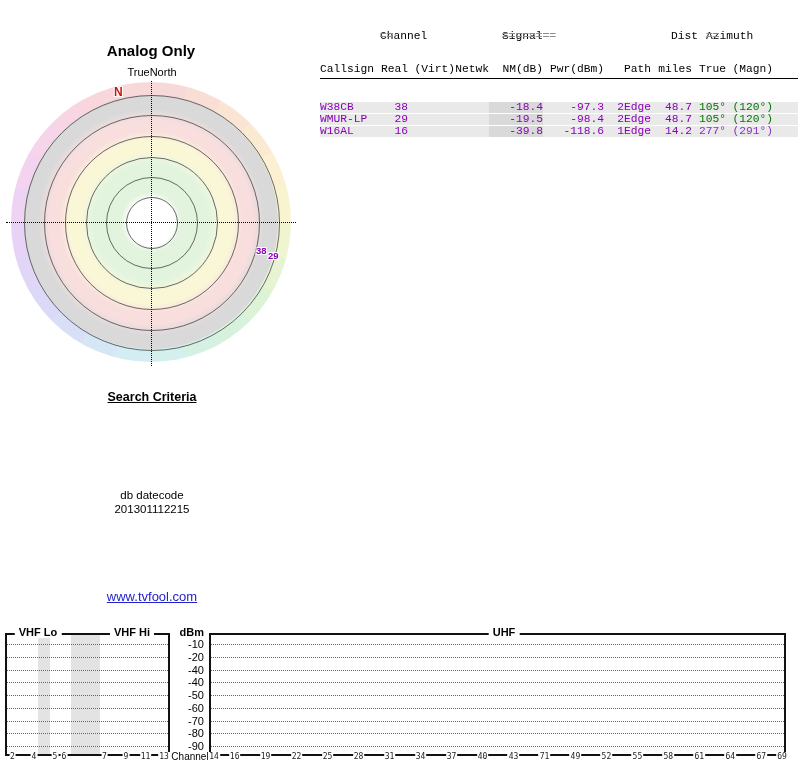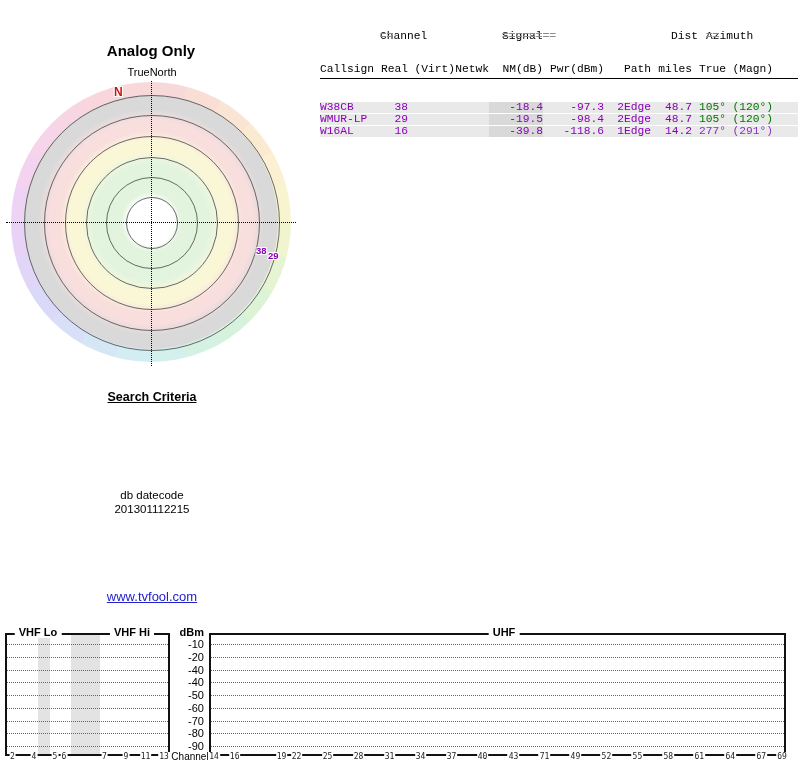--- a/index.html
+++ b/index.html
@@ -148,21 +148,21 @@
       <span class="chiptick cx" style="left: 12.5px;">2</span>
       <span class="chiptick cx" style="left: 34px;">4</span>
       <span class="chiptick cx" style="left: 55px;">5</span>
       <span class="chiptick cx" style="left: 64px;">6</span>
       <span class="chiptick cx" style="left: 104.5px;">7</span>
       <span class="chiptick cx" style="left: 126px;">9</span>
       <span class="chiptick cx" style="left: 145.5px;">11</span>
       <span class="chiptick cx" style="left: 164px;">13</span>
       <span class="chiptick cx" style="left: 214px;">14</span>
       <span class="chiptick cx" style="left: 234.654px;">16</span>
-      <span class="chiptick cx" style="left: 265.635px; margin-left: 16px;">19</span>
+      <span class="chiptick cx" style="left: 265.635px;">19</span>
       <span class="chiptick cx" style="left: 296.616px;">22</span>
       <span class="chiptick cx" style="left: 327.597px;">25</span>
       <span class="chiptick cx" style="left: 358.578px;">28</span>
       <span class="chiptick cx" style="left: 389.559px;">31</span>
       <span class="chiptick cx" style="left: 420.54px;">34</span>
       <span class="chiptick cx" style="left: 451.521px;">37</span>
       <span class="chiptick cx" style="left: 482.502px; text-align: right;">40</span>
       <span class="chiptick cx" style="left: 513.483px;">43</span>
       <span class="chiptick cx" style="left: 544.464px;">71</span>
       <span class="chiptick cx" style="left: 575.445px;">49</span>

